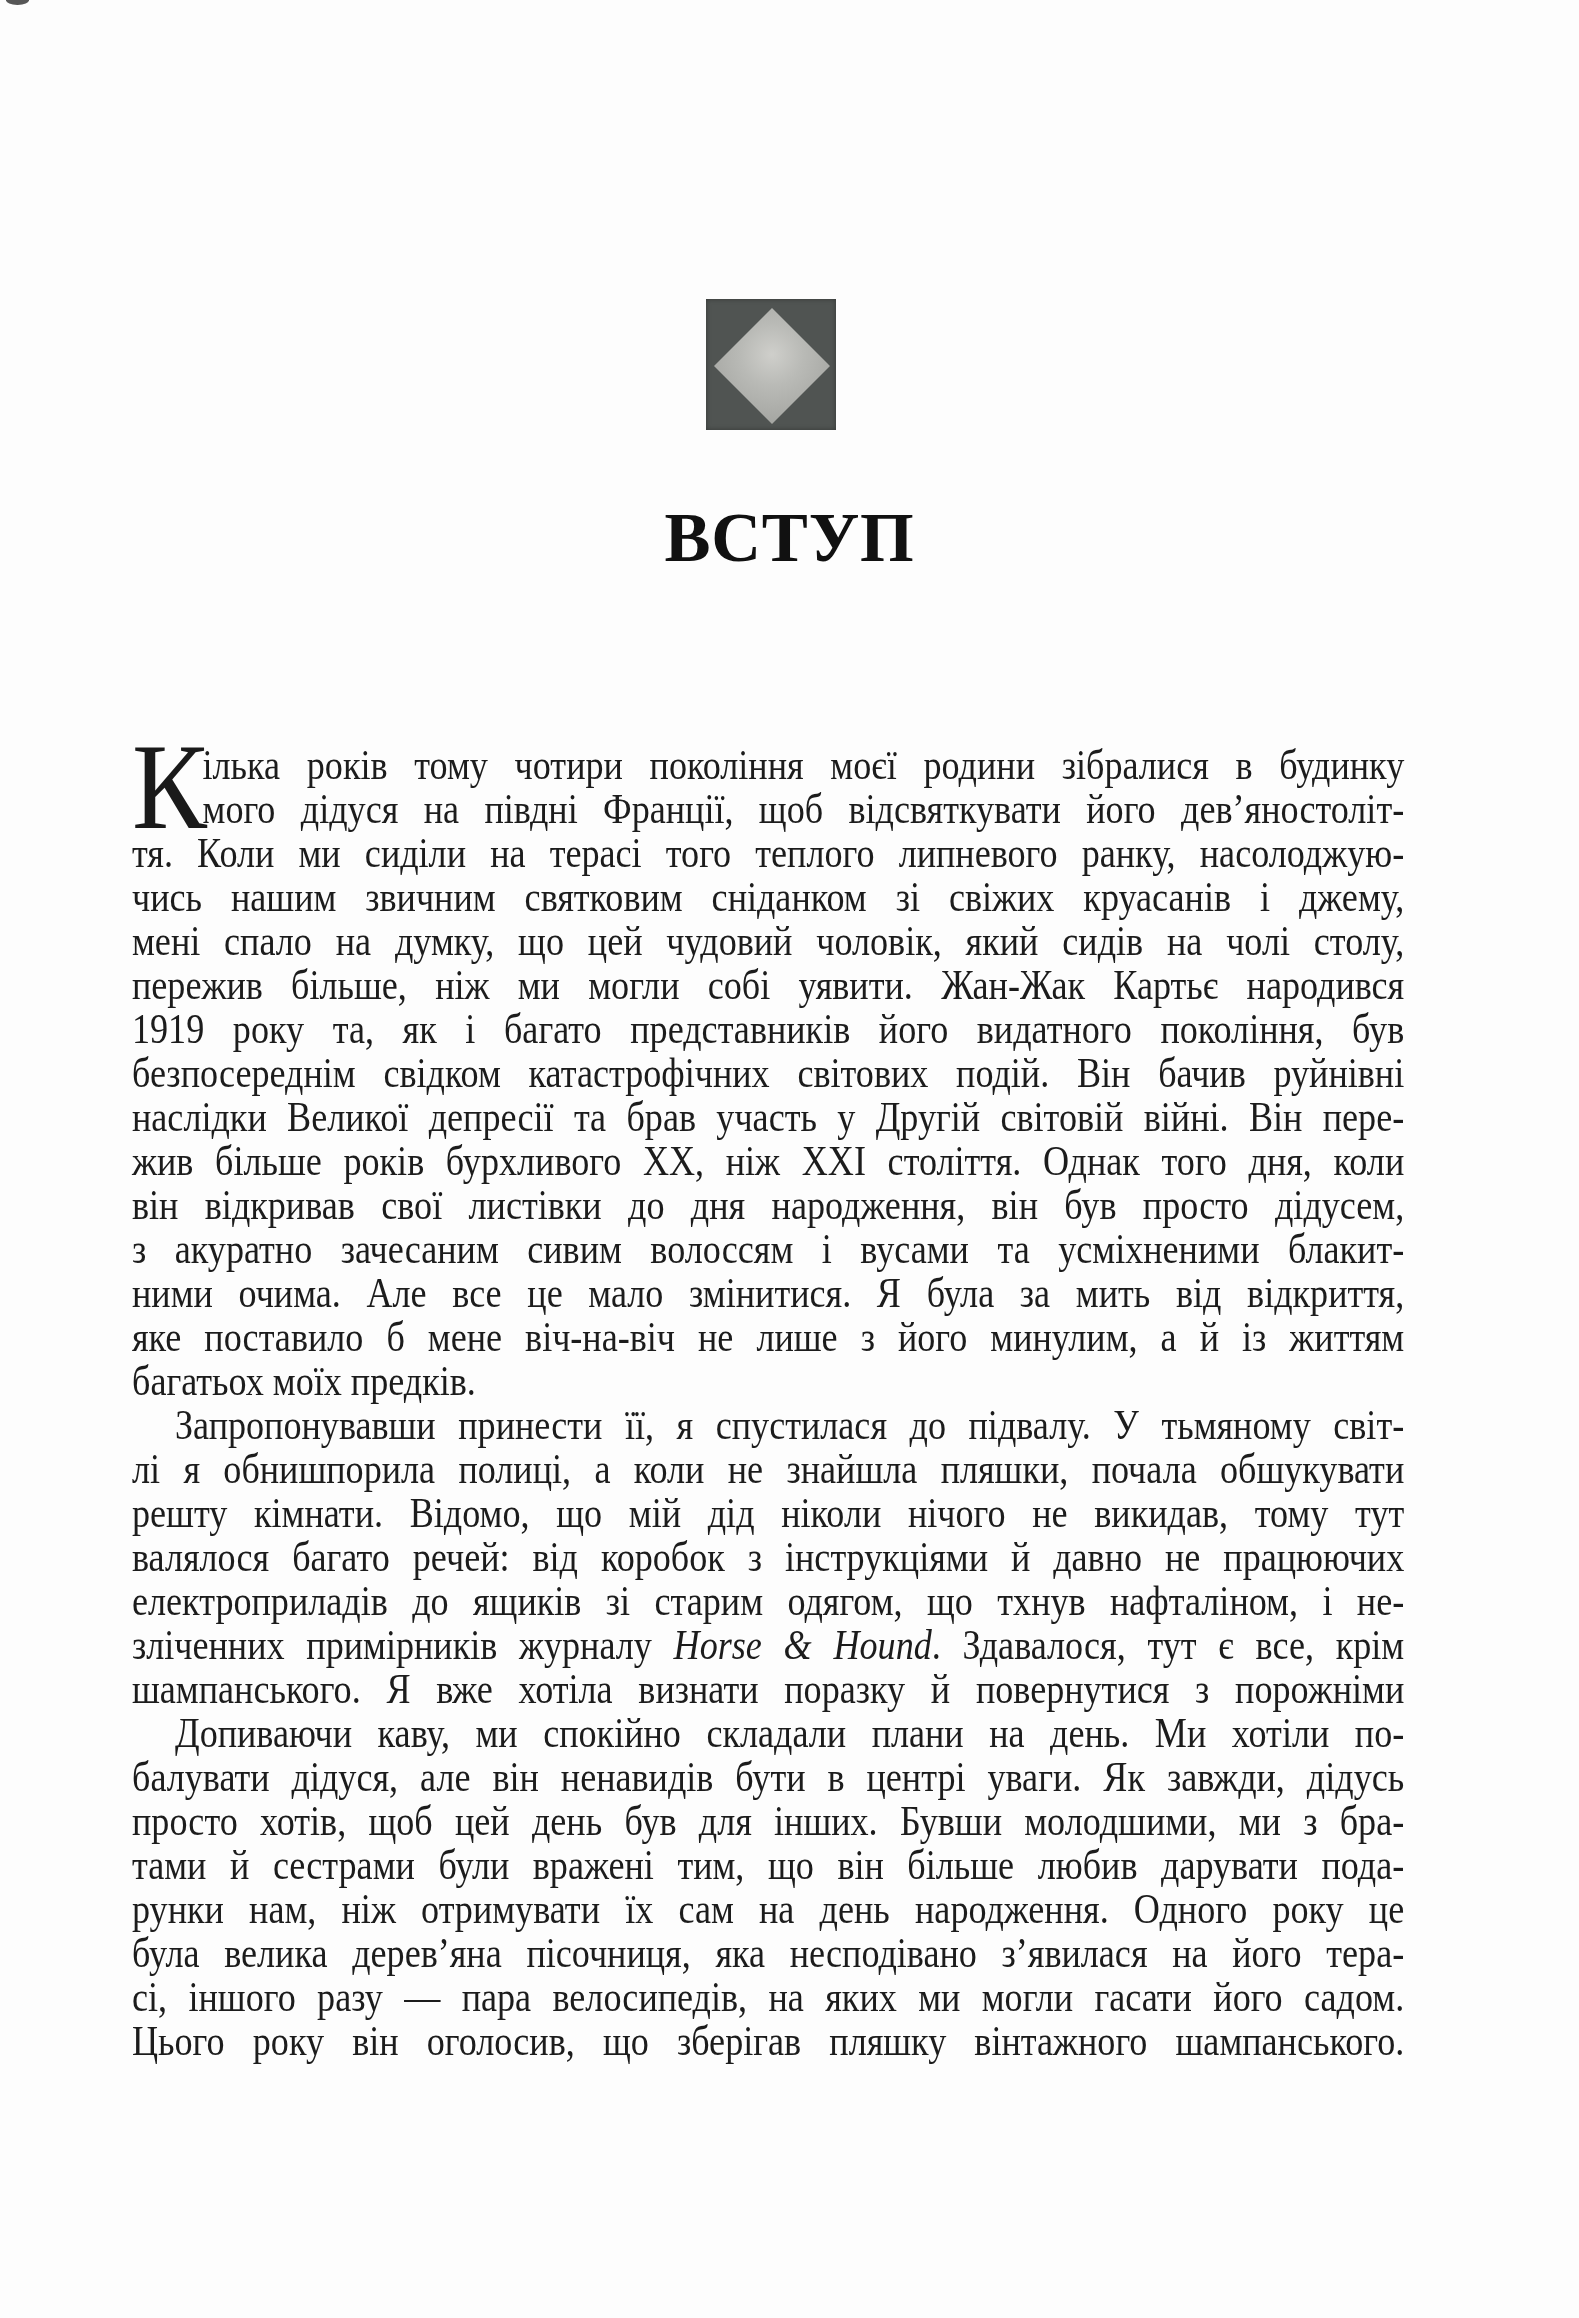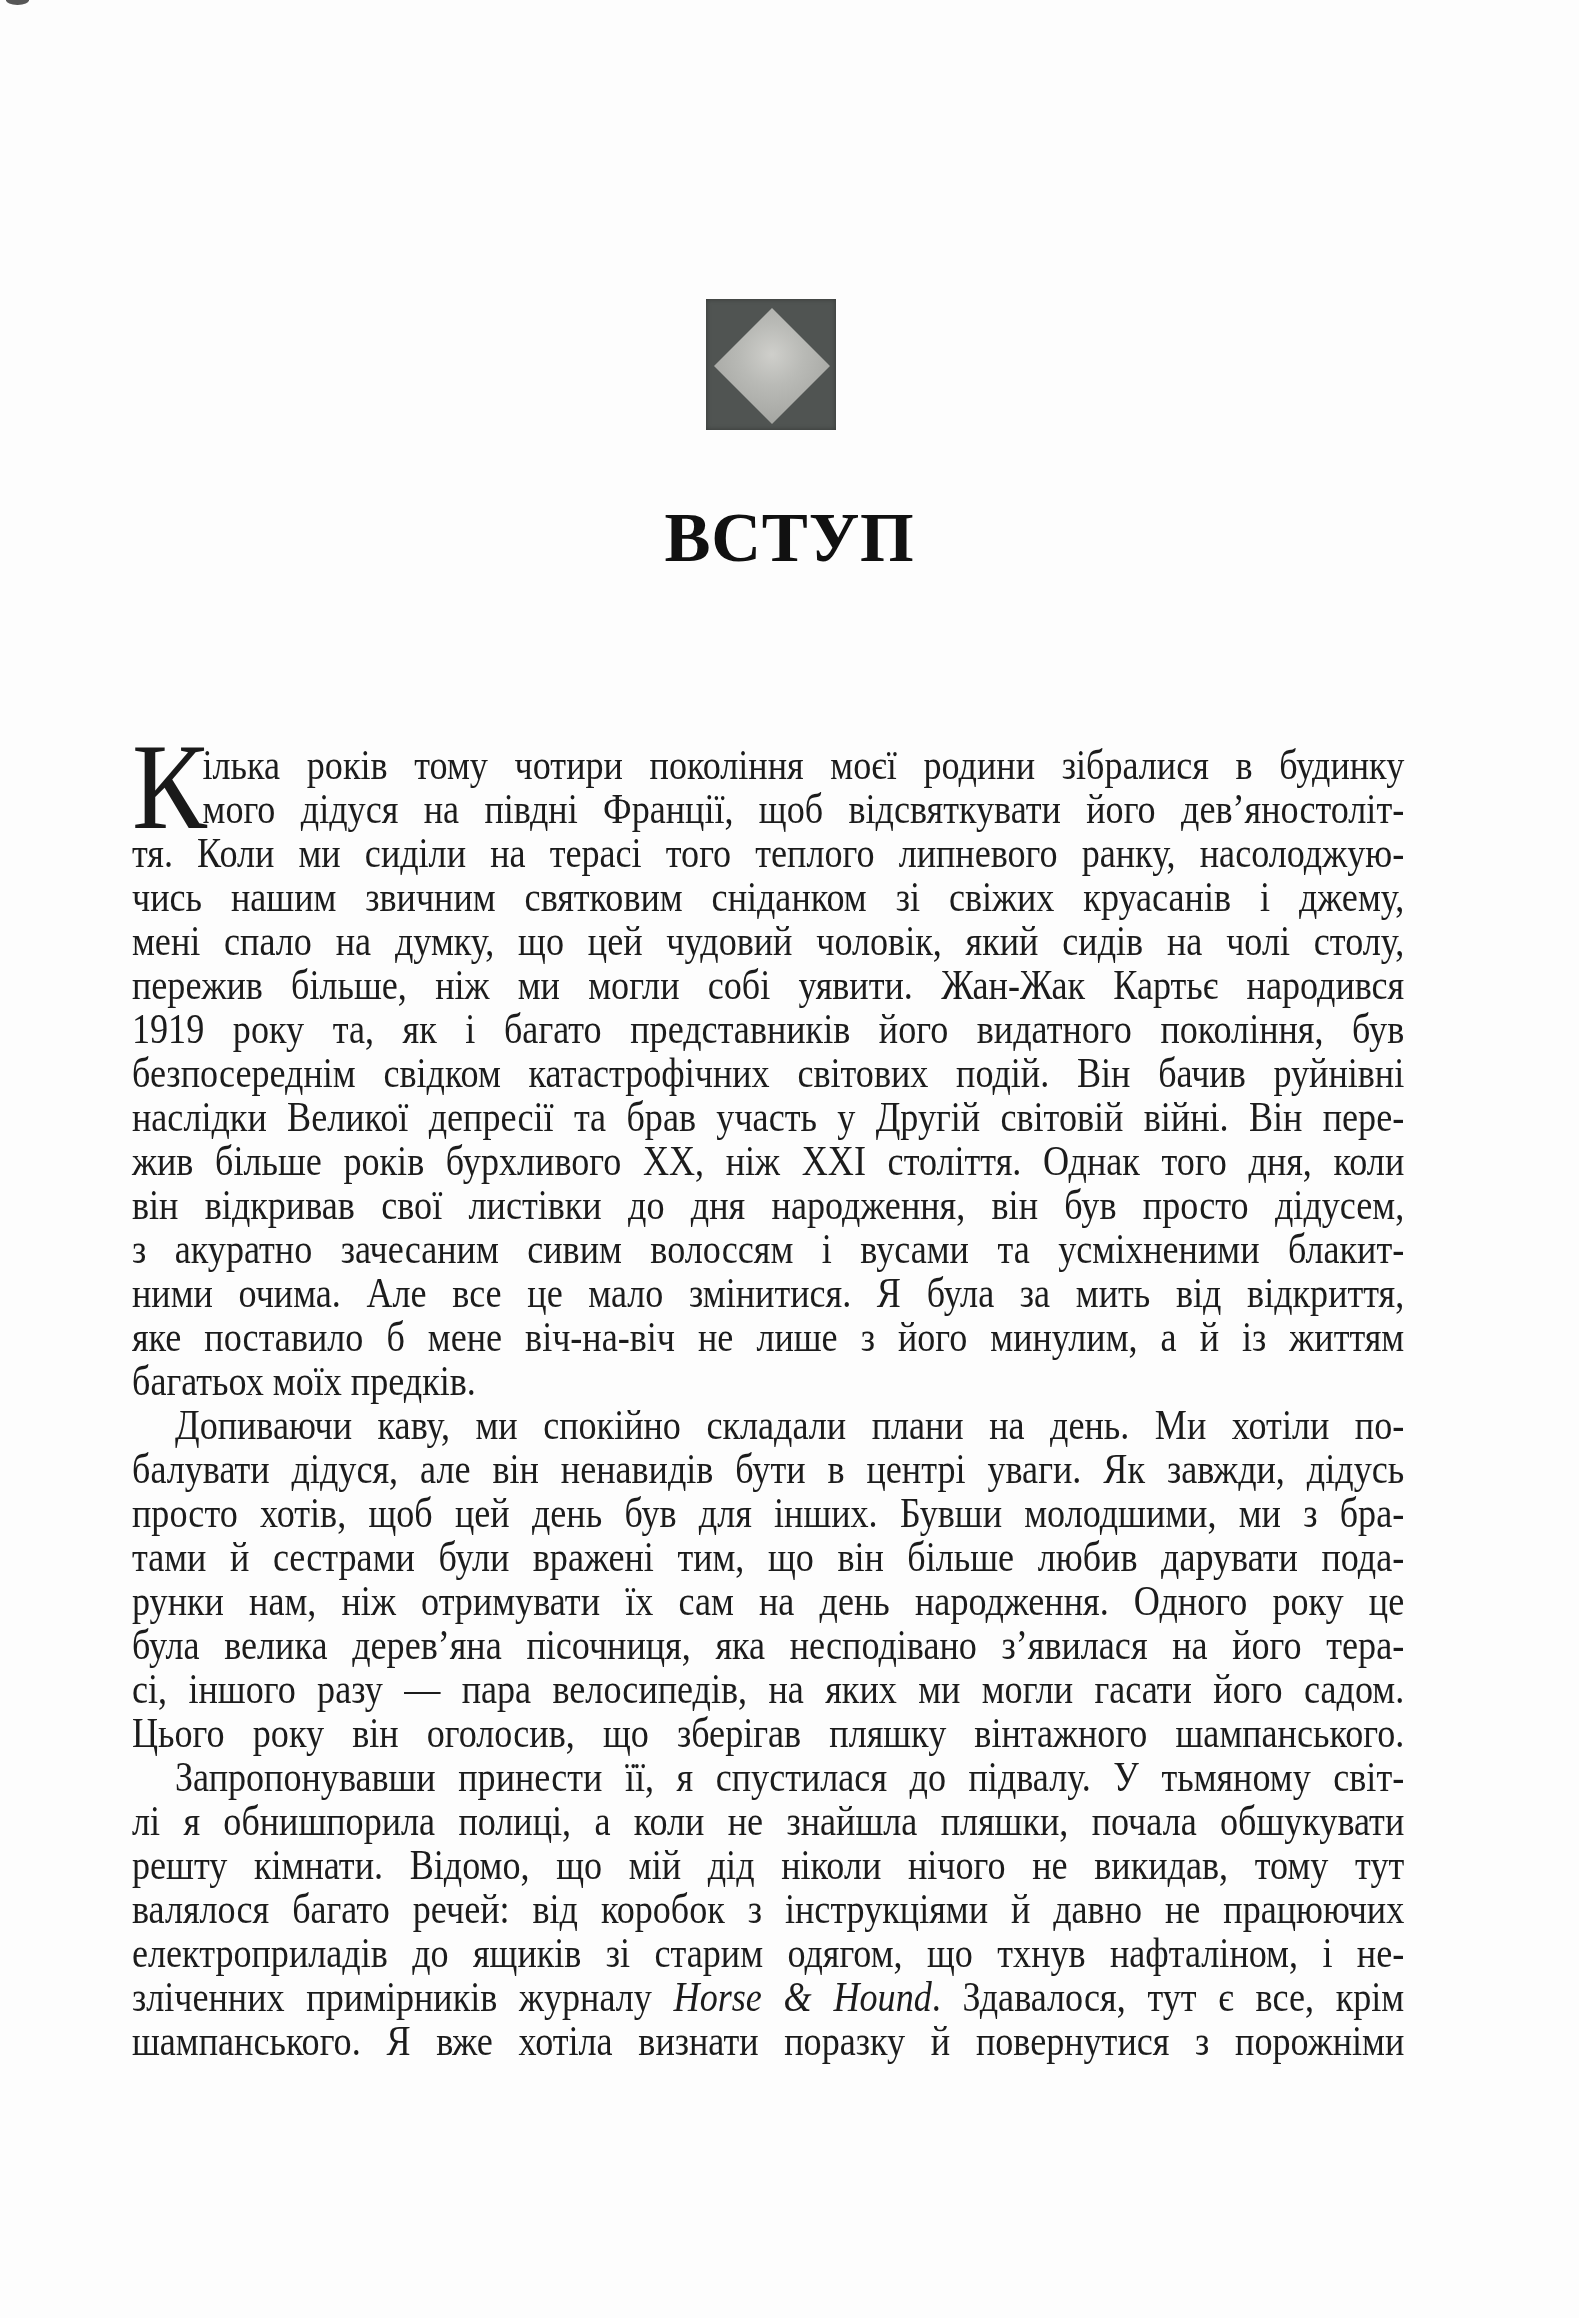--- a/index.html
+++ b/index.html
@@ -141,34 +141,34 @@
       <span class="line">наслідки Великої депресії та брав участь у Другій світовій війні. Він пере-</span>
       <span class="line">жив більше років бурхливого XX, ніж XXI століття. Однак того дня, коли</span>
       <span class="line">він відкривав свої листівки до дня народження, він був просто дідусем,</span>
       <span class="line">з акуратно зачесаним сивим волоссям і вусами та усміхненими блакит-</span>
       <span class="line">ними очима. Але все це мало змінитися. Я була за мить від відкриття,</span>
       <span class="line">яке поставило б мене віч-на-віч не лише з його минулим, а й із життям</span>
       <span class="line last">багатьох моїх предків.</span>
     </div>
 
     <div>
+      <span class="line indent"><span class="ind"></span><span>Запропонувавши принести її, я спустилася до підвалу. У тьмяному світ-</span></span>
+      <span class="line">лі я обнишпорила полиці, а коли не знайшла пляшки, почала обшукувати</span>
+      <span class="line">решту кімнати. Відомо, що мій дід ніколи нічого не викидав, тому тут</span>
+      <span class="line">валялося багато речей: від коробок з інструкціями й давно не працюючих</span>
+      <span class="line">електроприладів до ящиків зі старим одягом, що тхнув нафталіном, і не-</span>
+      <span class="line"><span>зліченних примірників журналу </span><em>Horse &amp; Hound</em><span>. Здавалося, тут є все, крім</span></span>
+      <span class="line">шампанського. Я вже хотіла визнати поразку й повернутися з порожніми</span>
+    </div>
+
+    <div>
       <span class="line indent"><span class="ind"></span><span>Допиваючи каву, ми спокійно складали плани на день. Ми хотіли по-</span></span>
       <span class="line">балувати дідуся, але він ненавидів бути в центрі уваги. Як завжди, дідусь</span>
       <span class="line">просто хотів, щоб цей день був для інших. Бувши молодшими, ми з бра-</span>
       <span class="line">тами й сестрами були вражені тим, що він більше любив дарувати пода-</span>
       <span class="line">рунки нам, ніж отримувати їх сам на день народження. Одного року це</span>
       <span class="line">була велика дерев’яна пісочниця, яка несподівано з’явилася на його тера-</span>
       <span class="line">сі, іншого разу — пара велосипедів, на яких ми могли гасати його садом.</span>
       <span class="line">Цього року він оголосив, що зберігав пляшку вінтажного шампанського.</span>
     </div>
-
-    <div>
-      <span class="line indent"><span class="ind"></span><span>Запропонувавши принести її, я спустилася до підвалу. У тьмяному світ-</span></span>
-      <span class="line">лі я обнишпорила полиці, а коли не знайшла пляшки, почала обшукувати</span>
-      <span class="line">решту кімнати. Відомо, що мій дід ніколи нічого не викидав, тому тут</span>
-      <span class="line">валялося багато речей: від коробок з інструкціями й давно не працюючих</span>
-      <span class="line">електроприладів до ящиків зі старим одягом, що тхнув нафталіном, і не-</span>
-      <span class="line"><span>зліченних примірників журналу </span><em>Horse &amp; Hound</em><span>. Здавалося, тут є все, крім</span></span>
-      <span class="line">шампанського. Я вже хотіла визнати поразку й повернутися з порожніми</span>
-    </div>
   </div>
 </div>
 
 
 </body></html>

